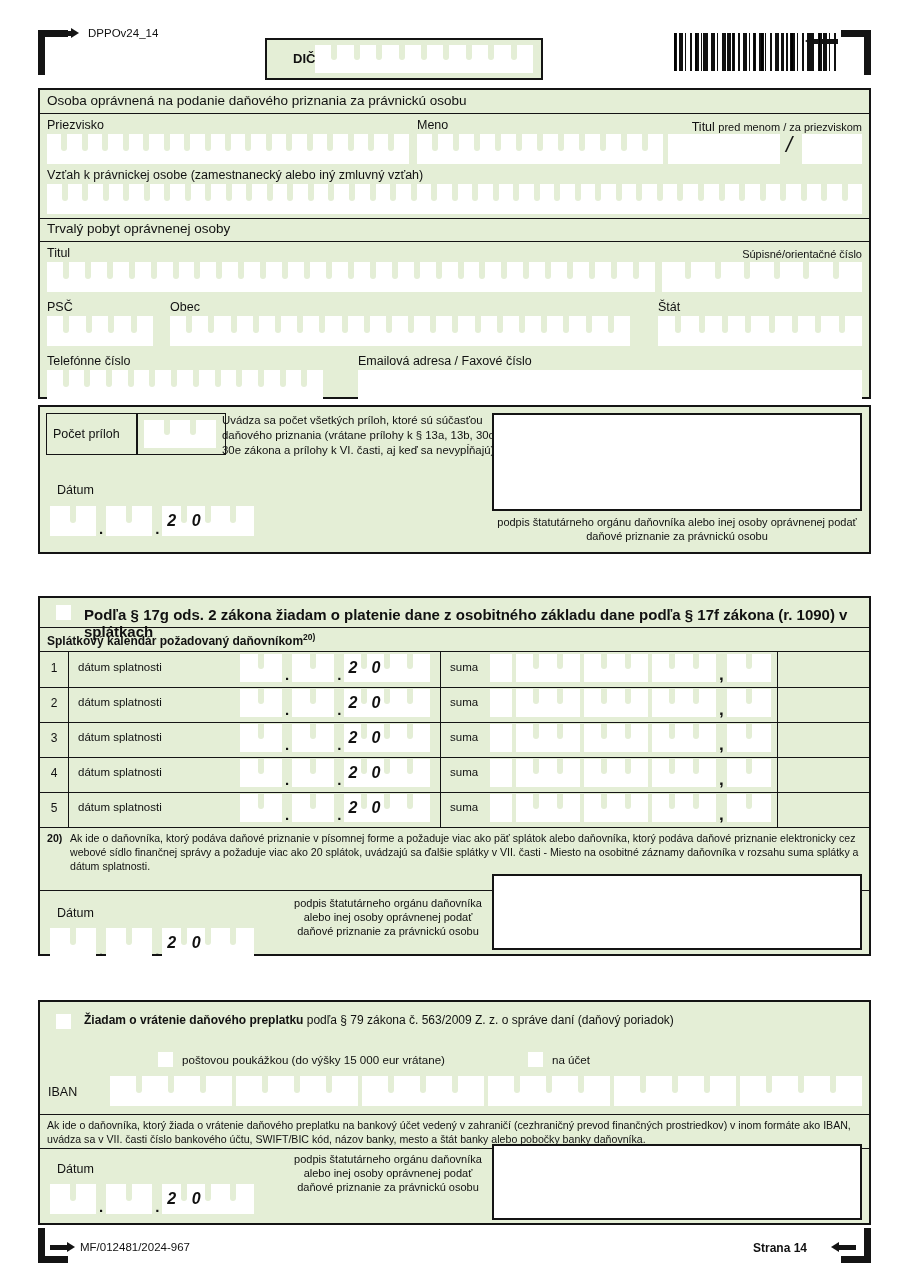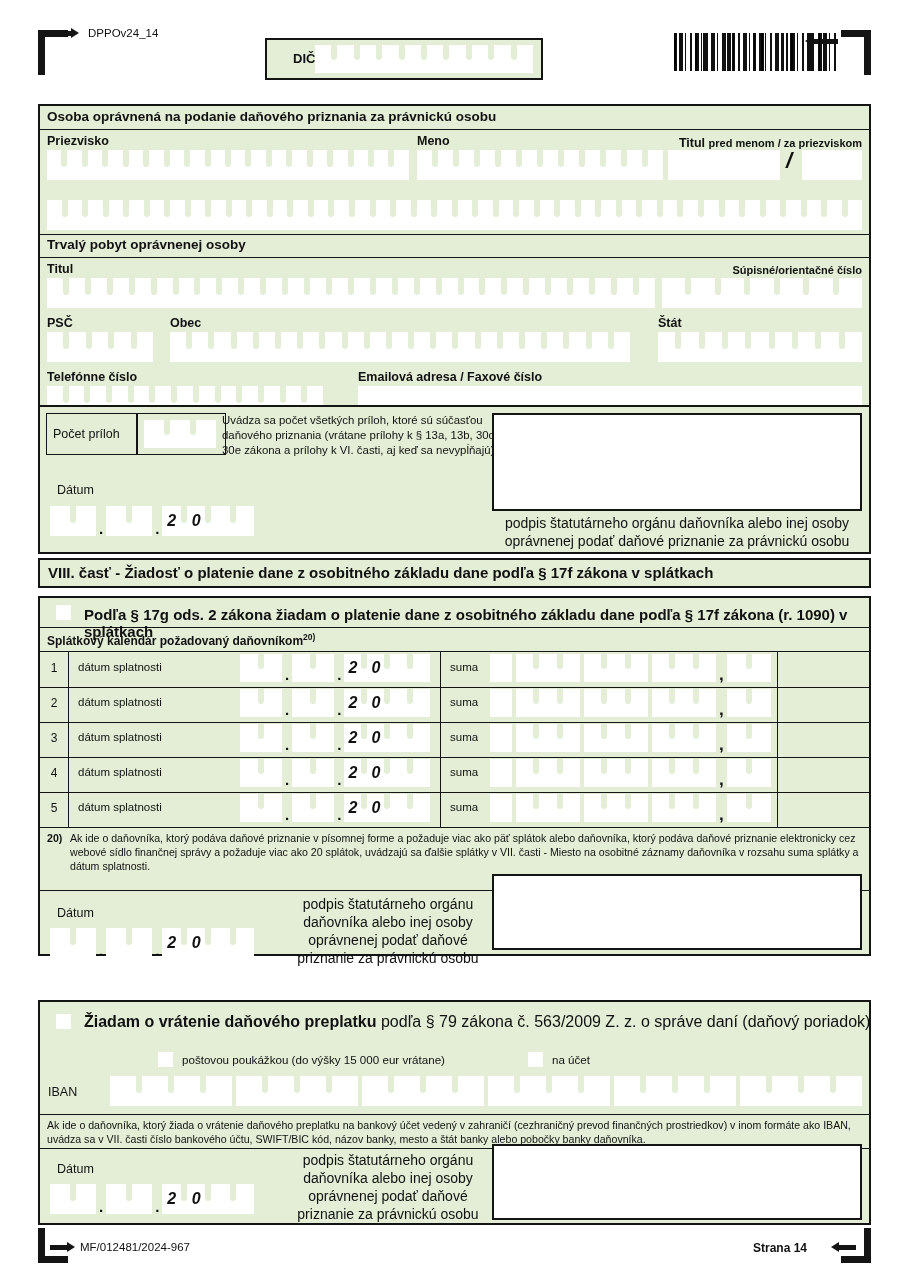--- a/index.html
+++ b/index.html
@@ -21,21 +21,21 @@
   .comb{position:absolute;display:flex;align-items:flex-start;background:#fff;box-sizing:border-box;}
   .comb .cell{flex:1;height:100%;display:flex;align-items:center;justify-content:center;}
   .comb .cell.pre{font-style:italic;font-weight:bold;font-size:16px;}
   .comb .tick{flex:none;width:6px;height:55%;background:var(--g);border-radius:0 0 3px 3px;}
   .combrel{position:relative;flex:none;}
   .datefield{position:absolute;display:flex;align-items:flex-end;height:30px;}
   .datefield .dot{font-weight:bold;font-size:15px;margin:0 3px;line-height:14px;}
   .wbox{position:absolute;background:#fff;box-sizing:border-box;}
   .chk{position:absolute;width:15px;height:15px;background:#fff;}
   .sigbox{position:absolute;background:#fff;border:2px solid var(--bd);box-sizing:border-box;}
-  .sigcap{position:absolute;font-size:14px;text-align:center;line-height:1.28;}
+  .sigcap{position:absolute;font-size:11px;text-align:center;line-height:1.28;}
   .note{position:absolute;font-size:10.6px;line-height:1.3;}
   .bold{font-weight:bold;}
   
   .corner{position:absolute;box-sizing:border-box;}
   .arrowbar{position:absolute;background:var(--bd);height:5px;}
   .arrowbar.right::after{content:"";position:absolute;right:-7px;top:-3px;
     border-left:8px solid var(--bd);border-top:5.5px solid transparent;border-bottom:5.5px solid transparent;}
   .arrowbar.left::before{content:"";position:absolute;left:-7px;top:-3px;
     border-right:8px solid var(--bd);border-top:5.5px solid transparent;border-bottom:5.5px solid transparent;}
   .barcode{position:absolute;
@@ -86,21 +86,21 @@
         <span class="cell"></span>
         <span class="tick"></span>
         <span class="cell"></span>
         <span class="tick"></span>
         <span class="cell"></span>
       </div>
   </div>
 
   <div class="barcode" style="left:674px;top:33px;width:164px;height:38px;"></div>
 
-  <div class="box" style="left:38px;top:104px;width:833px;height:311px;font-weight:bold;">
+  <div class="box" style="left:38px;top:88px;width:833px;height:311px;">
     <div class="rule" style="left:0;top:0;width:100%;height:24px;border-bottom:1.6px solid var(--bd);"></div>
     <div class="hdr" style="left:7px;top:3px;">Osoba oprávnená na podanie daňového priznania za právnickú osobu</div>
 
     <div class="lbl" style="left:7px;top:28px;">Priezvisko</div>
     <div class="comb" style="left:7px;top:44px;width:362px;height:30px;">
         <span class="cell"></span>
         <span class="tick"></span>
         <span class="cell"></span>
         <span class="tick"></span>
         <span class="cell"></span>
@@ -159,20 +159,21 @@
         <span class="tick"></span>
         <span class="cell"></span>
         <span class="tick"></span>
         <span class="cell"></span>
       </div>
     <div class="lbl" style="left:560px;top:30px;width:262px;text-align:right;"><span>Titul</span> <span class="sm">pred menom / za priezviskom</span></div>
     <div class="wbox" style="left:628px;top:44px;width:112px;height:30px;"></div>
     <div class="abs" style="left:746px;top:42px;font-size:22px;font-style:italic;">/</div>
     <div class="wbox" style="left:762px;top:44px;width:60px;height:30px;"></div>
 
+    <div class="lbl" style="left:7px;top:78px;">Vzťah k právnickej osobe (zamestnanecký alebo iný zmluvný vzťah)</div>
     <div class="comb" style="left:7px;top:94px;width:815px;height:30px;">
         <span class="cell"></span>
         <span class="tick"></span>
         <span class="cell"></span>
         <span class="tick"></span>
         <span class="cell"></span>
         <span class="tick"></span>
         <span class="cell"></span>
         <span class="tick"></span>
         <span class="cell"></span>
@@ -469,21 +470,20 @@
           <span class="cell"></span>
           <span class="tick"></span>
           <span class="cell"></span>
         </div>
     </div>
 
     <div class="sigbox" style="left:452px;top:6px;width:370px;height:98px;"></div>
     <div class="sigcap" style="left:452px;top:108px;width:370px;">podpis štatutárneho orgánu daňovníka alebo inej osoby oprávnenej podať daňové priznanie za právnickú osobu</div>
   </div>
 
-  <div class="titlebar" style="left:38px;top:558px;width:833px;height:30px;">VIII. časť - Žiadosť o platenie dane z osobitného základu dane podľa § 17f zákona v splátkach</div>
 
   <div class="box" style="left:38px;top:596px;width:833px;height:360px;">
     <div class="rule" style="left:0;top:0;width:100%;height:30px;border-bottom:1.6px solid var(--bd);"></div>
     <div class="chk" style="left:16px;top:7px;"></div>
     <div class="abs bold" style="left:44px;top:8px;font-size:15px;">Podľa § 17g ods. 2 zákona žiadam o platenie dane z osobitného základu dane podľa § 17f zákona (r. 1090) v splátkach</div>
 
     <div class="rule" style="left:0;top:30px;width:100%;height:24px;border-bottom:1.6px solid var(--bd);"></div>
     <div class="abs bold" style="left:7px;top:34px;font-size:12px;"><span>Splátkový kalendár požadovaný daňovníkom</span><sup style="font-size:8.5px;">20)</sup></div>
 
     <div class="hline" style="left:0;top:89px;width:829px;"></div>
@@ -828,21 +828,21 @@
           <span class="cell"></span>
         </div>
     </div>
     <div class="sigcap" style="left:248px;top:298px;width:200px;">podpis štatutárneho orgánu daňovníka alebo inej osoby oprávnenej podať daňové priznanie za právnickú osobu</div>
     <div class="sigbox" style="left:452px;top:276px;width:370px;height:76px;"></div>
   </div>
 
 
   <div class="box" style="left:38px;top:1000px;width:833px;height:225px;">
     <div class="chk" style="left:16px;top:12px;"></div>
-    <div class="abs" style="left:44px;top:11px;font-size:16px;white-space:nowrap;"><span class="bold">Žiadam o vrátenie daňového preplatku</span> <span>podľa § 79 zákona č. 563/2009 Z. z. o správe daní (daňový poriadok)</span></div>
+    <div class="abs" style="left:44px;top:11px;font-size:12px;white-space:nowrap;"><span class="bold">Žiadam o vrátenie daňového preplatku</span> <span>podľa § 79 zákona č. 563/2009 Z. z. o správe daní (daňový poriadok)</span></div>
 
     <div class="chk" style="left:118px;top:50px;"></div>
     <div class="abs" style="left:142px;top:51px;font-size:11.6px;">poštovou poukážkou (do výšky 15 000 eur vrátane)</div>
     <div class="chk" style="left:488px;top:50px;"></div>
     <div class="abs" style="left:512px;top:51px;font-size:11.6px;">na účet</div>
 
     <div class="lbl" style="left:8px;top:83px;">IBAN</div>
     <div class="datefield" style="left:70px;top:74px;height:30px;">
       <div class="comb combrel" style="width:122px;height:30px;margin-right:4px;">
           <span class="cell"></span>

